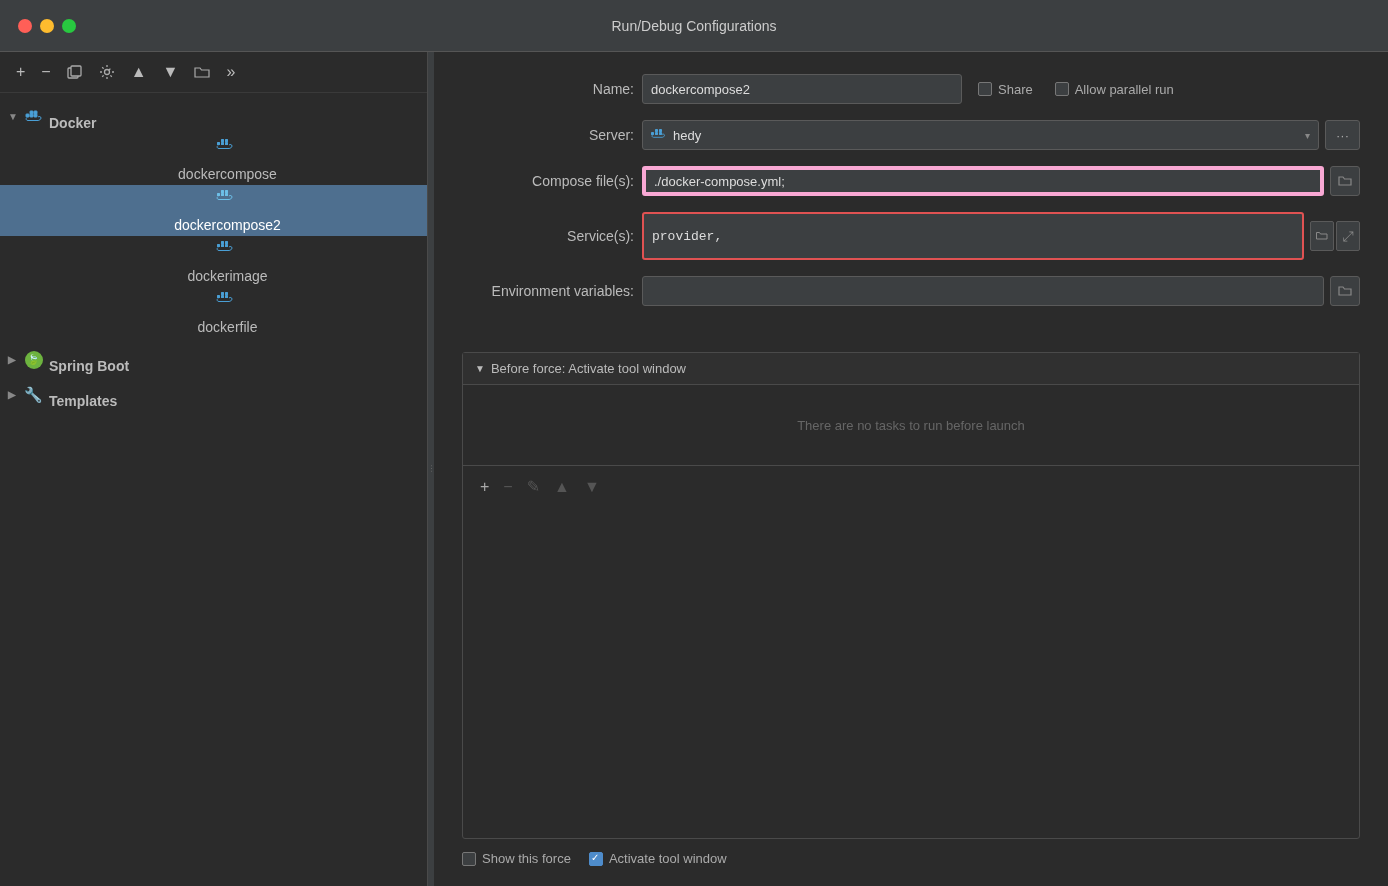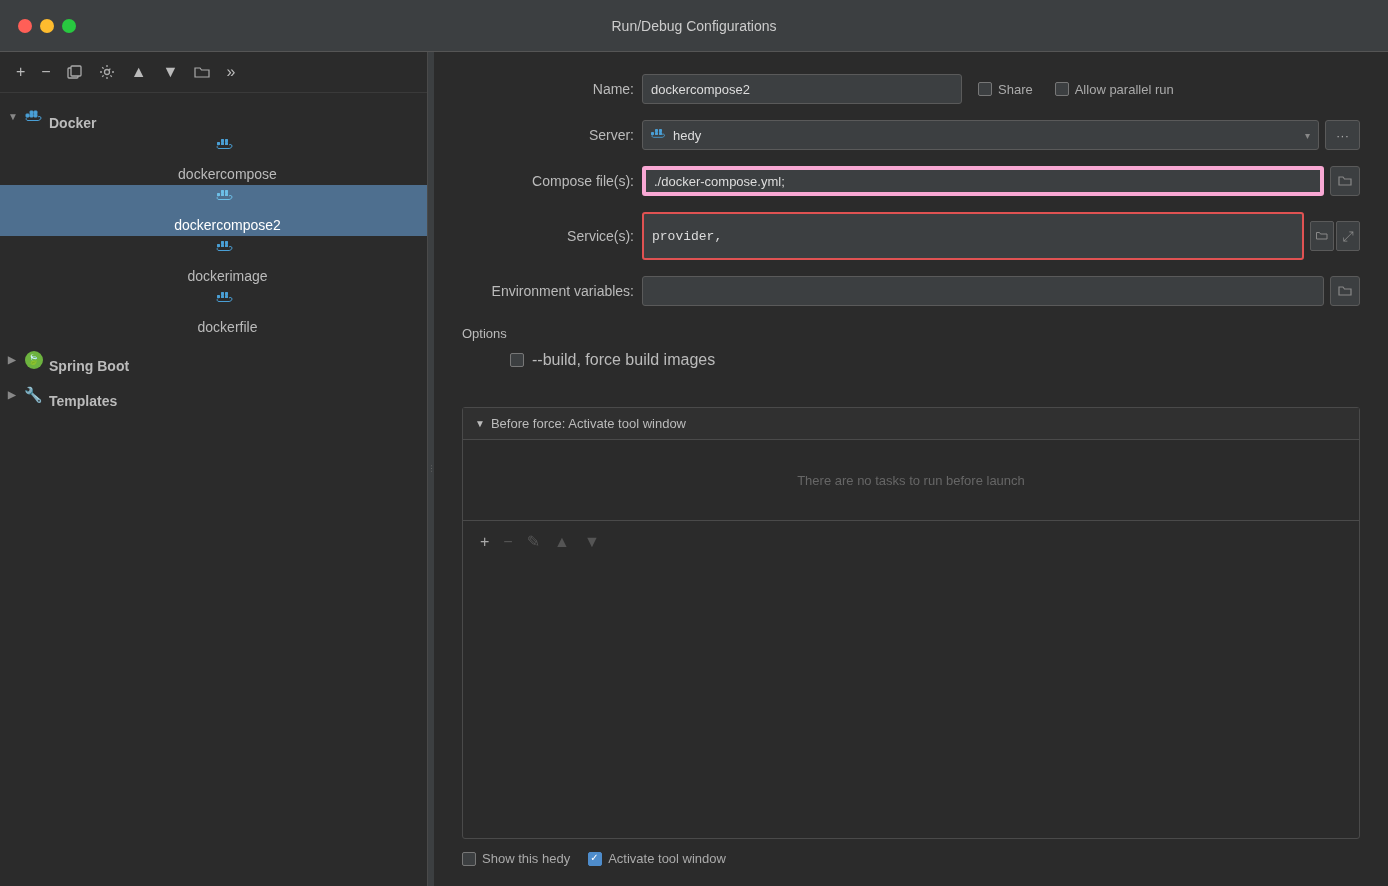--- a/index.html
+++ b/index.html
@@ -622,27 +622,20 @@
       <div class="form-control">
         <input class="input-env" type="text" value="" style="">
         <button class="folder-btn">
           <svg width="14" height="12" viewBox="0 0 14 12">
             <path d="M1 2h4l1.5 2H13v6H1V2z" stroke="#888" stroke-width="1.2" fill="none"></path>
           </svg>
         </button>
       </div>
     </div>
 
-    <div class="options-section">
-      <div class="options-title">Options</div>
-      <div class="option-row">
-        <div class="checkbox-box"></div>
-        <span>--build, force build images</span>
-      </div>
-    </div>
 
     <div class="before-launch" style="margin-top:30px;">
       <div class="before-launch-header">
         <span style="font-size:10px;">▼</span>
         <span>Before force: Activate tool window</span>
       </div>
       <div class="before-launch-body">
         <span>There are no tasks to run before launch</span>
       </div>
       <div class="launch-toolbar">
@@ -650,21 +643,21 @@
         <button class="launch-btn disabled">−</button>
         <button class="launch-btn disabled">✎</button>
         <button class="launch-btn disabled">▲</button>
         <button class="launch-btn disabled">▼</button>
       </div>
     </div>
 
     <div class="bottom-bar">
       <div class="bottom-check-item">
         <div class="checkbox-box"></div>
-        <span>Show this hedy</span>
+        <span>Show this force</span>
       </div>
       <div class="bottom-check-item">
         <div class="checkbox-box checkbox-checked"></div>
         <span>Activate tool window</span>
       </div>
     </div>
 
   </div>
 </div>
 

